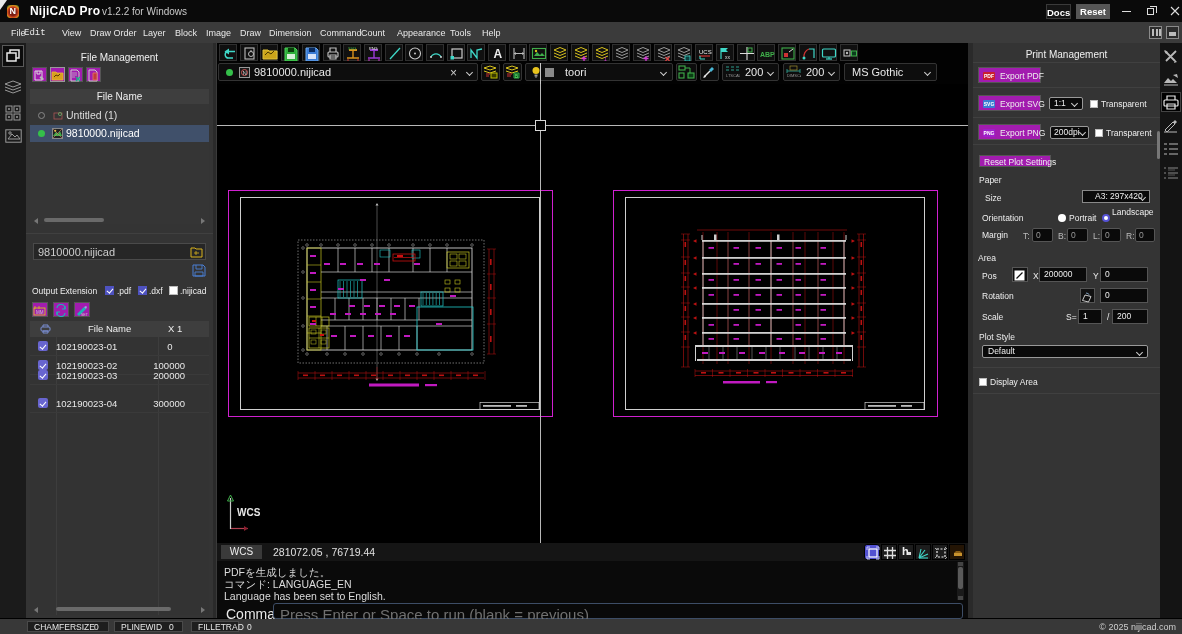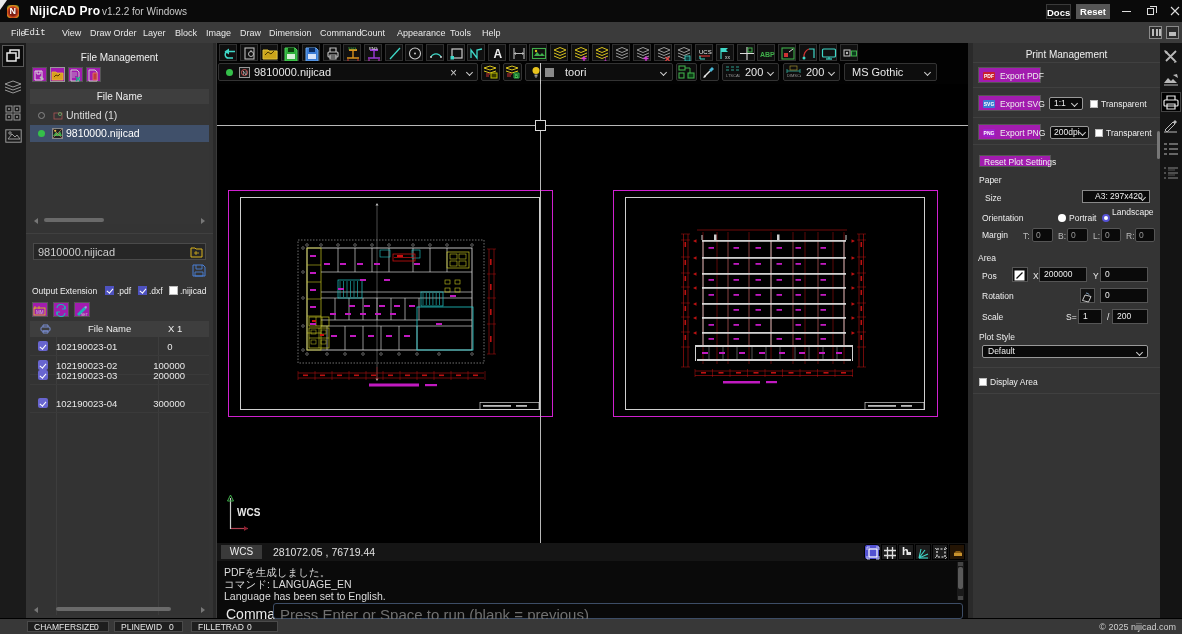--- a/index.html
+++ b/index.html
@@ -1055,20 +1055,20 @@
 
   <div id="bottombar">
     <div class="chip" style="left:27px;width:82px;">
         <span style="position:absolute;left:6px;">CHAMFERSIZE</span>
         <span style="position:absolute;left:66px;">0</span>
       </div>
     <div class="chip" style="left:114px;width:69px;">
         <span style="position:absolute;left:6px;">PLINEWID</span>
         <span style="position:absolute;left:54px;">0</span>
       </div>
-    <div class="chip" style="left:191px;width:87px;">
+    <div class="chip" style="left:191px;width:48px;">
         <span style="position:absolute;left:6px;">FILLETRAD</span>
         <span style="position:absolute;left:55px;">0</span>
       </div>
     <div id="copyright">© 2025 nijicad.com</div>
   </div>
 
 </div>
 
 </body></html>

